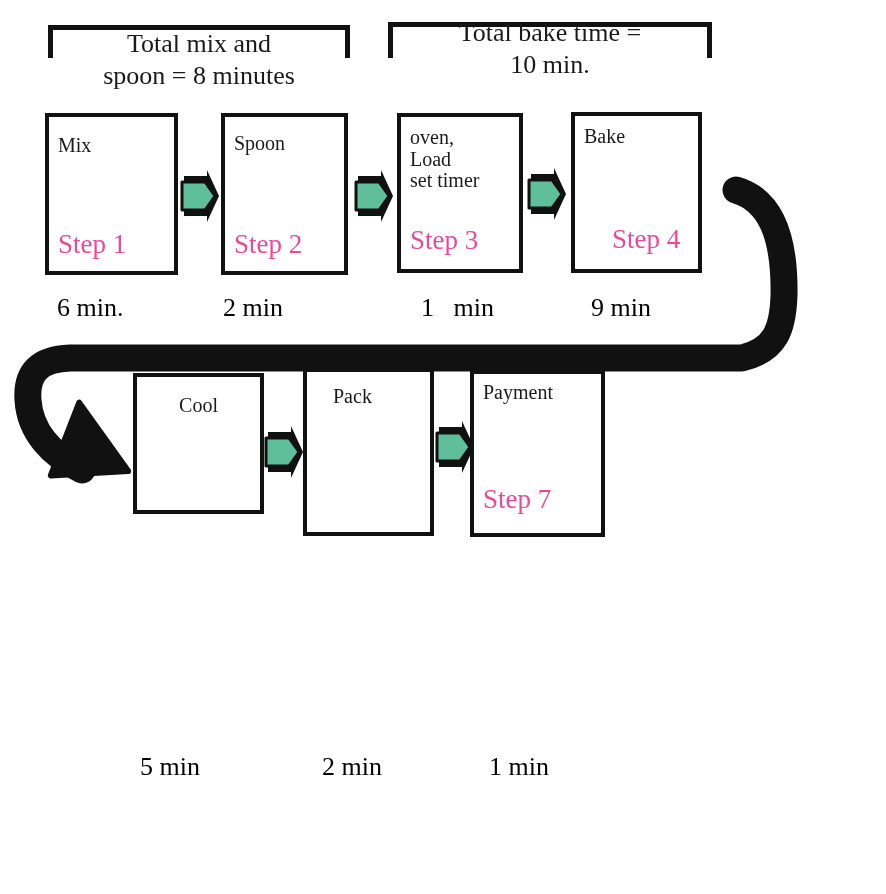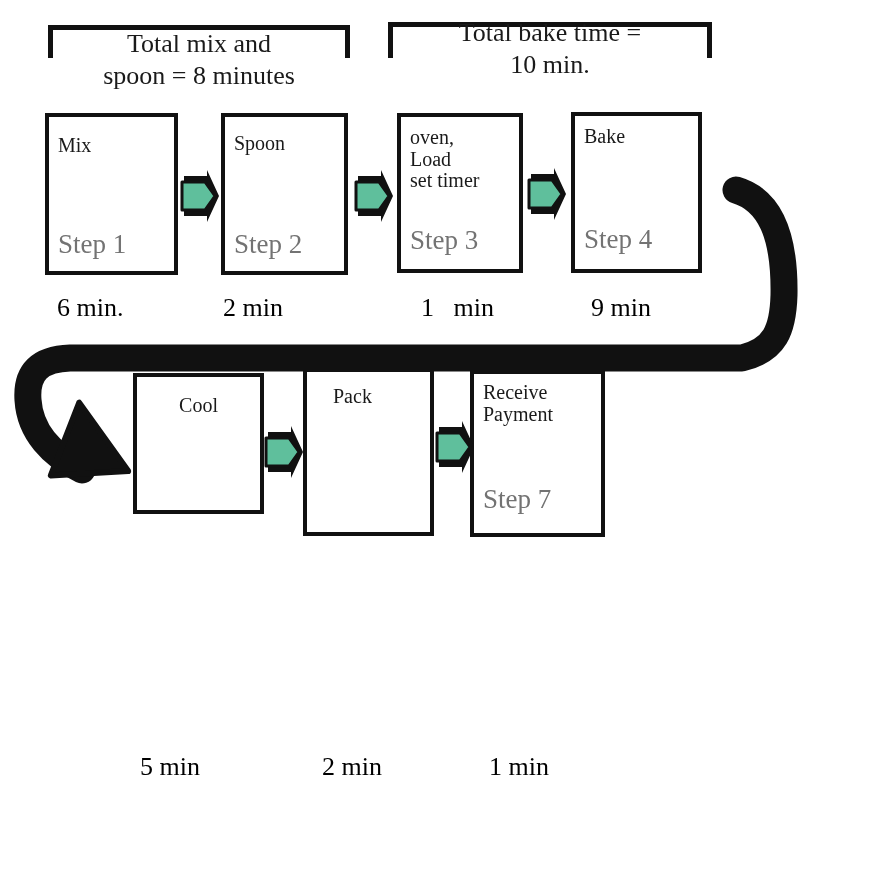--- a/index.html
+++ b/index.html
@@ -59,21 +59,21 @@
   }
   .pbox .title.multi {
     white-space: normal;
     width: 160px;
   }
   .pbox .step {
     position: absolute;
     left: 9px;
     font-size: 27px;
     white-space: nowrap;
-    color: #737373;
+    color: #ec4899;
   }
   .pbox.center .title { left: 0; width: 100%; text-align: center; }
   .pbox.center .step  { left: 0; width: 100%; text-align: center; }
 
   
   .connector {
     position: absolute;
     width: 42px;
     height: 56px;
   }
@@ -138,21 +138,21 @@
     <div class="title multi" style="top:10px;">
       <div>oven,</div>
       <div>Load</div>
       <div>set timer</div>
     </div>
     <div class="step" style="top:108px;">Step 3</div>
   </div>
 
   <div class="pbox" style="left:571px; top:112px; width:131px; height:161px;">
     <div class="title" style="top:10px;">Bake</div>
-    <div class="step" style="top:108px;">Step 4</div>
+    <div class="step" style="top:108px;margin-left:28px;">Step 4</div>
   </div>
 
   <div class="connector" style="left:178px; top:168px;">
     <svg viewBox="0 0 42 56" aria-hidden="true">
       <path d="M 6 8 L 29 8 L 29 2 L 41 28 L 29 54 L 29 48 L 6 48 Z" fill="#111111"></path>
       <path d="M 4 14 L 27 14 L 37 28 L 27 42 L 4 42 Z" fill="#5fbf9c" stroke="#111111" stroke-width="3" stroke-linejoin="round"></path>
     </svg>
   </div>
 
   <div class="connector" style="left:352px; top:168px;">
@@ -178,21 +178,20 @@
     <div class="title" style="top:18px;">Cool</div>
   </div>
 
   <div class="pbox" style="left:303px; top:368px; width:131px; height:168px;">
     <div class="title" style="top:14px; left:26px;">Pack</div>
     <div class="step" style="top:120px; left:26px;margin-top:44px;">Step 6</div>
   </div>
 
   <div class="pbox" style="left:470px; top:370px; width:135px; height:167px;">
     <div class="title multi" style="top:8px; width:150px;">
-      <div>Receive</div>
       <div>Payment</div>
     </div>
     <div class="step" style="top:110px;">Step 7</div>
   </div>
 
   <div class="connector" style="left:262px; top:424px;">
     <svg viewBox="0 0 42 56" aria-hidden="true">
       <path d="M 6 8 L 29 8 L 29 2 L 41 28 L 29 54 L 29 48 L 6 48 Z" fill="#111111"></path>
       <path d="M 4 14 L 27 14 L 37 28 L 27 42 L 4 42 Z" fill="#5fbf9c" stroke="#111111" stroke-width="3" stroke-linejoin="round"></path>
     </svg>

